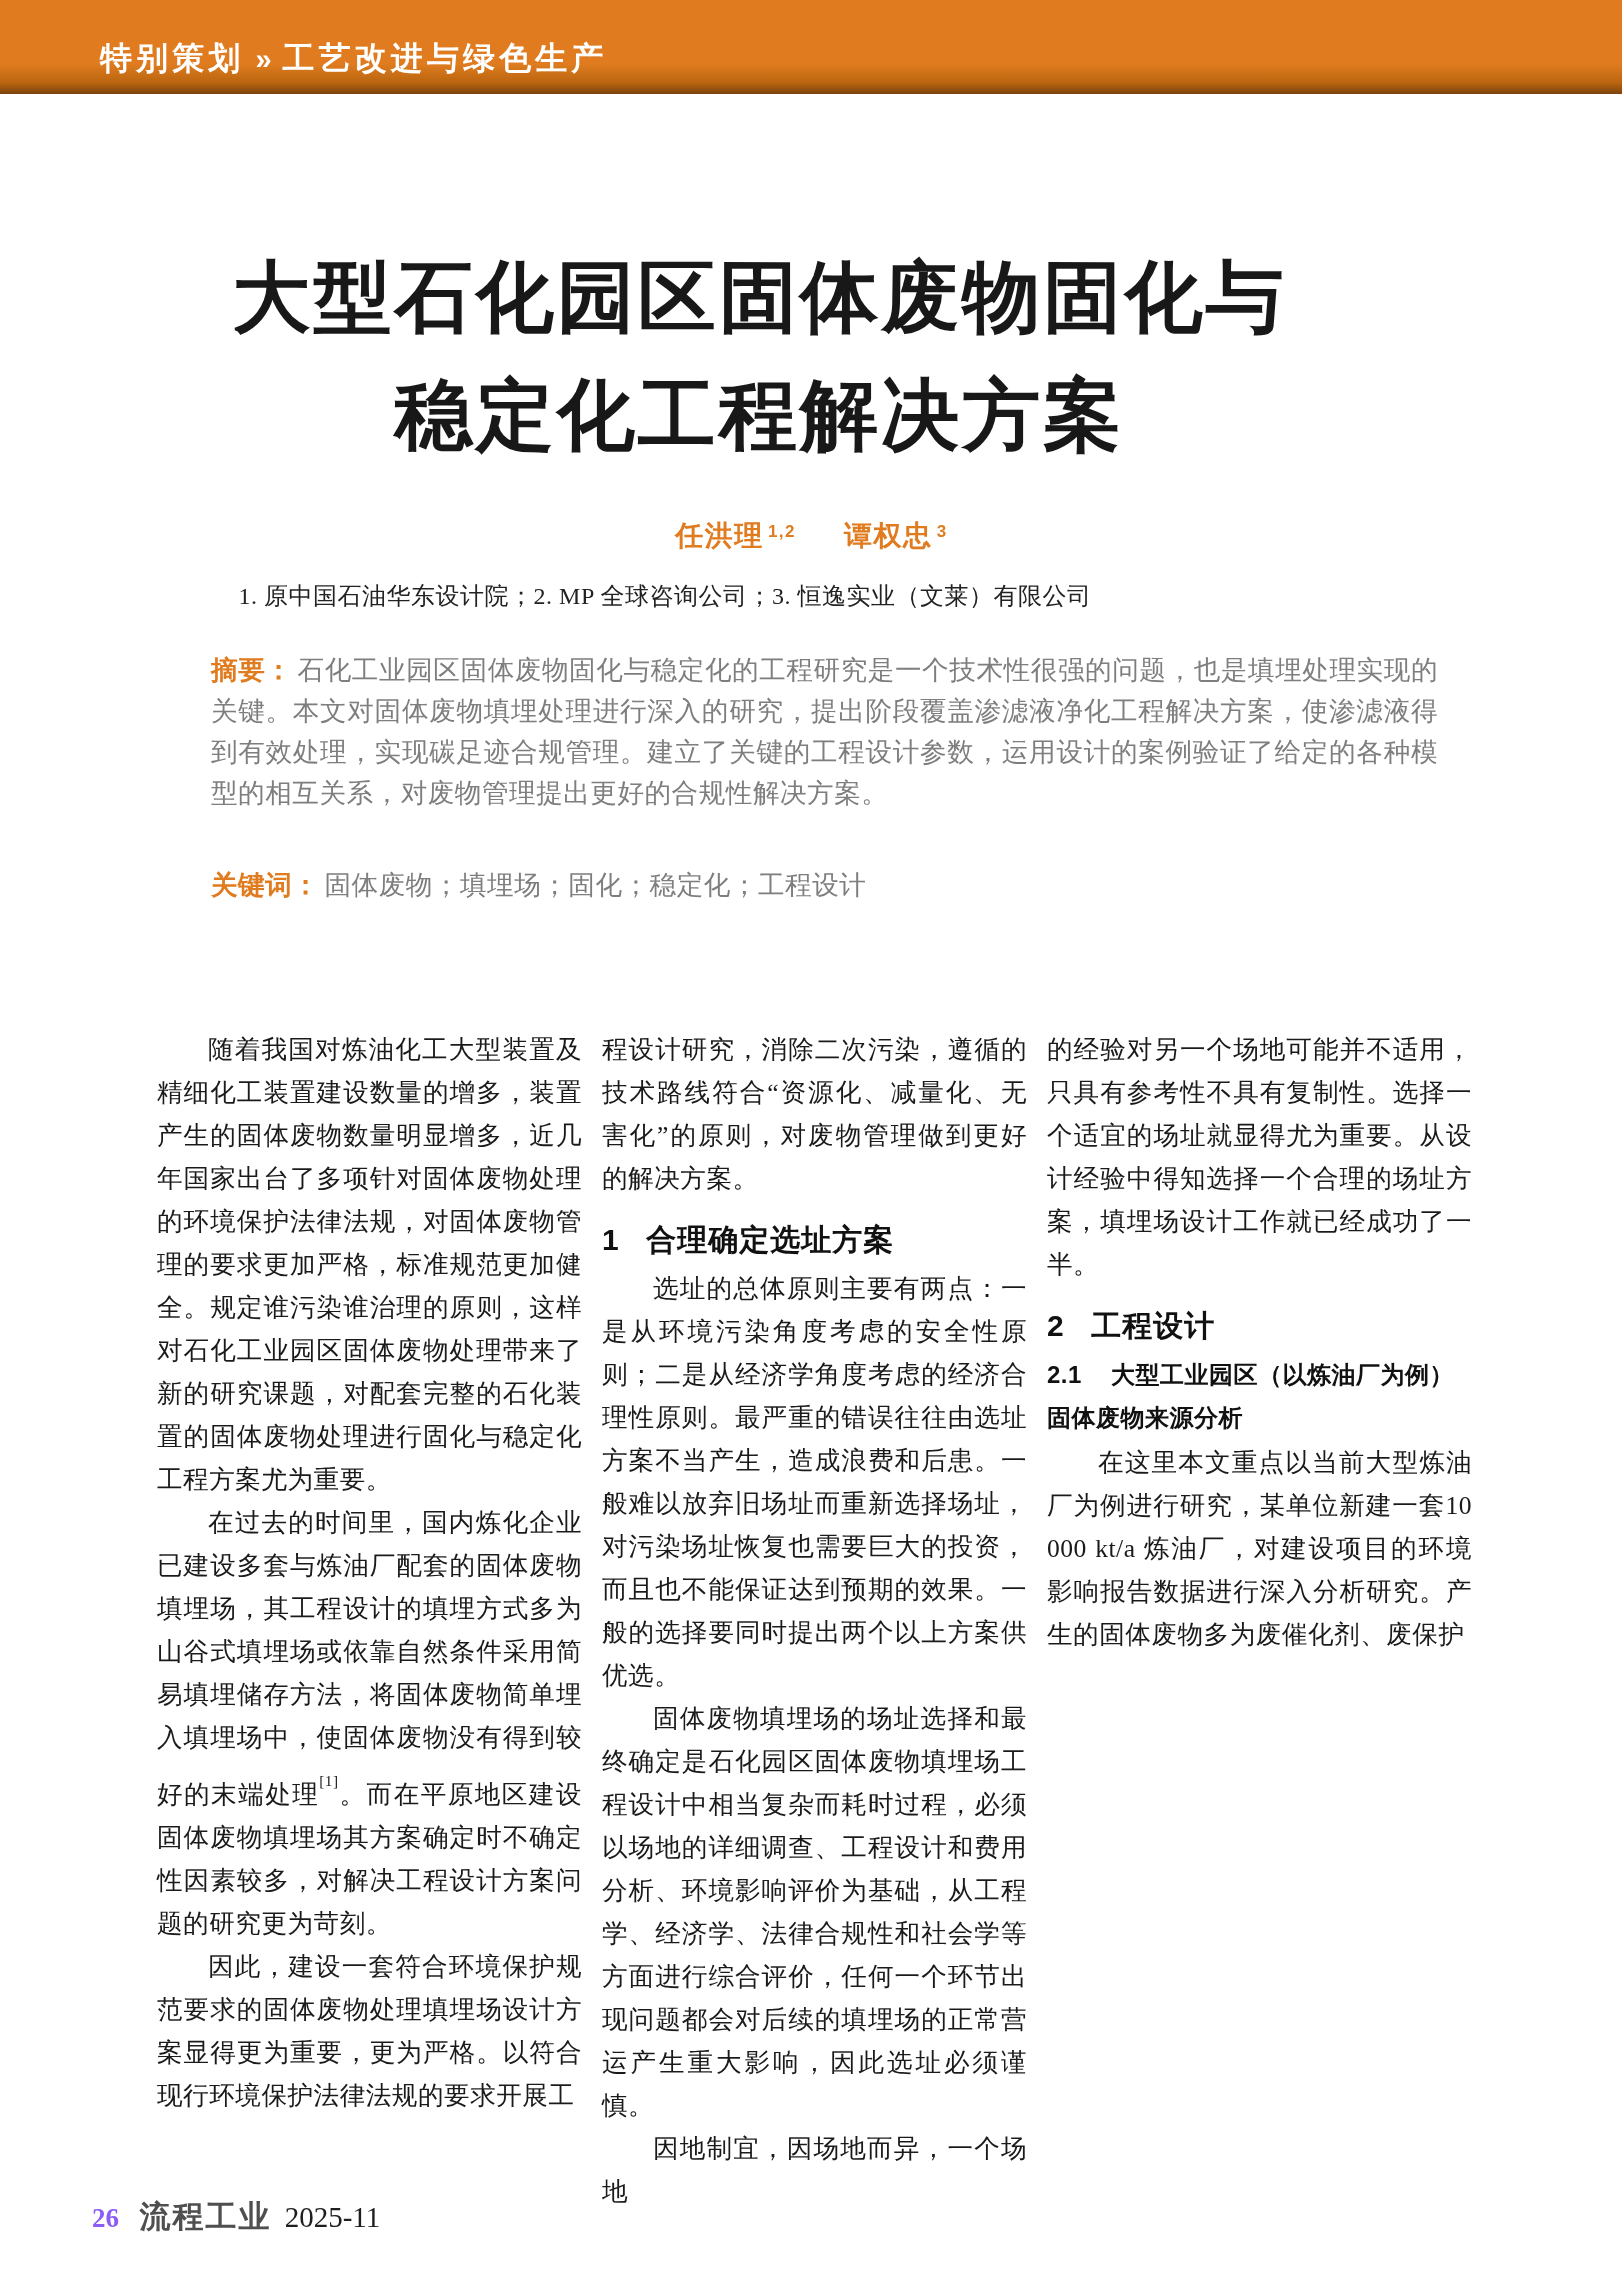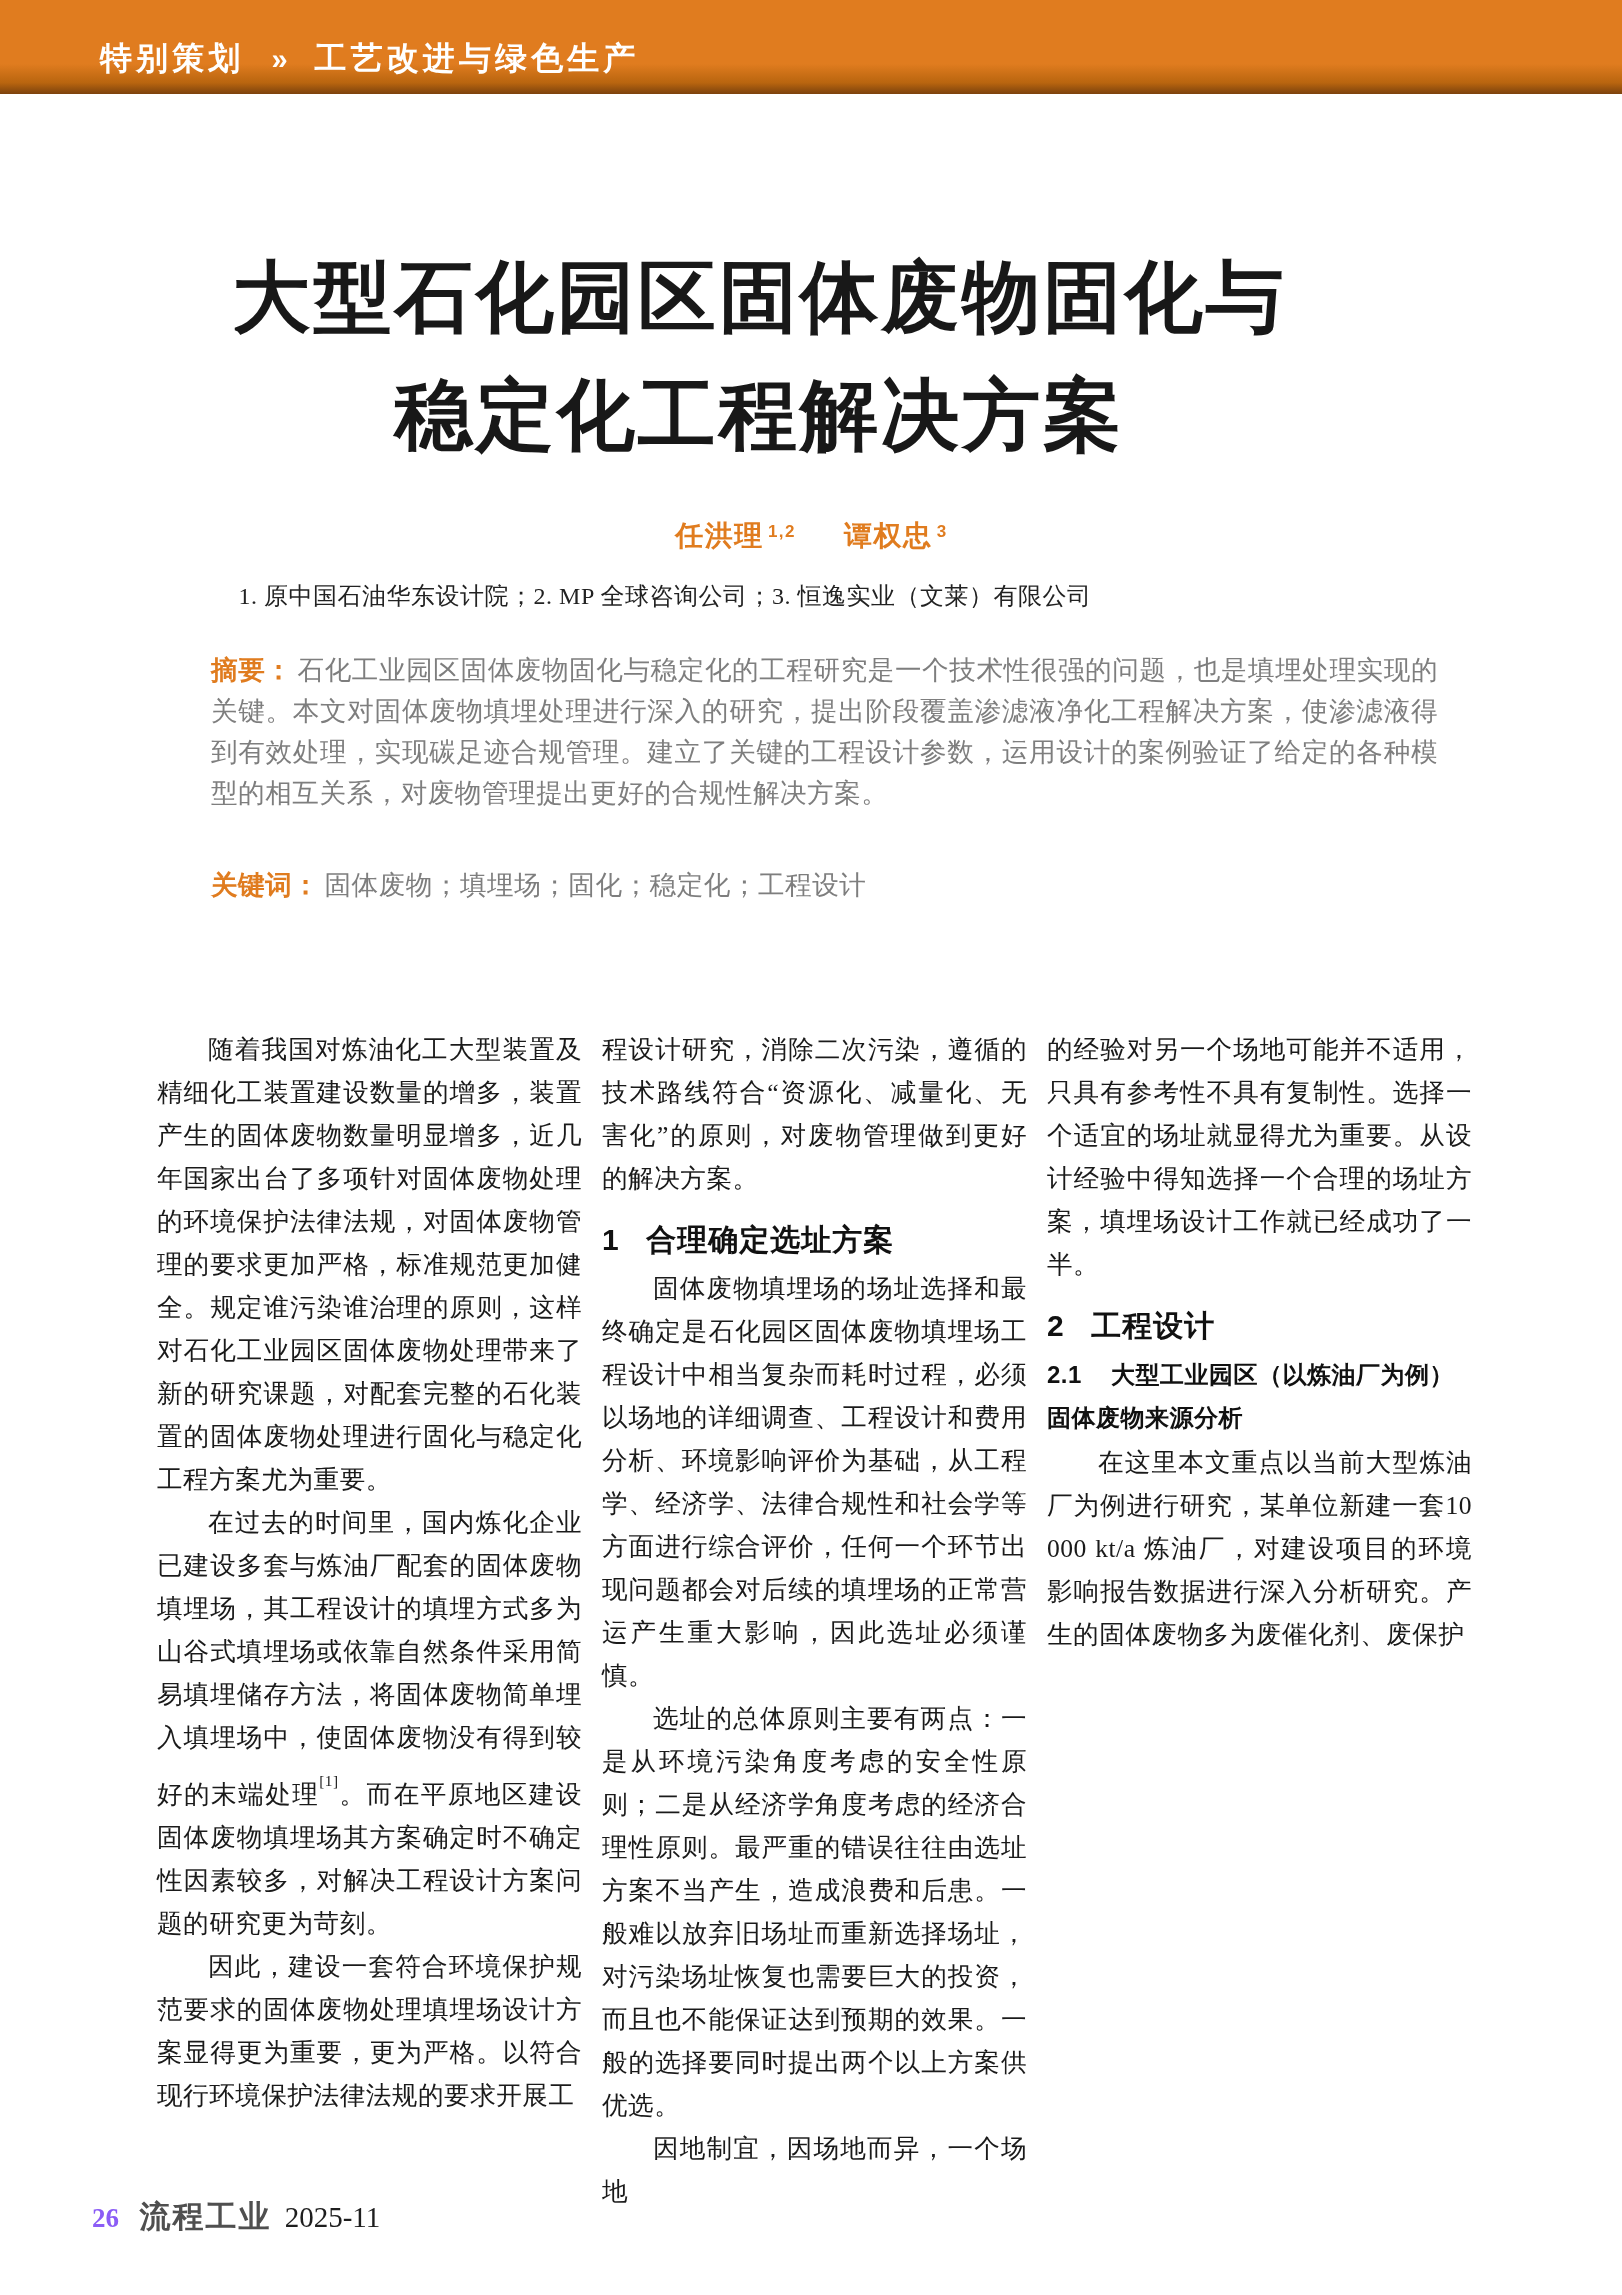--- a/index.html
+++ b/index.html
@@ -10,21 +10,21 @@
   }
   
   .topbar{
     position:absolute;left:0;top:0;width:1623px;height:94px;
     background:linear-gradient(180deg,#e07c1f 0%,#e07c1f 68%,#b9650f 88%,#7c420d 100%);
   }
   .topbar-inner{
     position:absolute;left:100px;top:37px;
     font-family:"Liberation Sans","DejaVu Sans",sans-serif;
     font-weight:bold;color:#ffffff;font-size:32px;letter-spacing:4.1px;
-    display:flex;align-items:center;gap:27px;white-space:nowrap;
+    display:flex;align-items:center;gap:11px;white-space:nowrap;
   }
   .tb-sep{font-size:29px;letter-spacing:0;}
   
   .title{
     position:absolute;left:0;top:239px;width:1519px;margin:0;
     text-align:center;font-size:78px;line-height:118px;font-weight:bold;
     color:#181818;font-family:"Liberation Serif","DejaVu Serif",serif;
     letter-spacing:3.1px;
   }
   
@@ -131,22 +131,22 @@
   <p class="indent">随着我国对炼油化工大型装置及精细化工装置建设数量的增多，装置产生的固体废物数量明显增多，近几年国家出台了多项针对固体废物处理的环境保护法律法规，对固体废物管理的要求更加严格，标准规范更加健全。规定谁污染谁治理的原则，这样对石化工业园区固体废物处理带来了新的研究课题，对配套完整的石化装置的固体废物处理进行固化与稳定化工程方案尤为重要。</p>
   <p class="indent"><span>在过去的时间里，国内炼化企业已建设多套与炼油厂配套的固体废物填埋场，其工程设计的填埋方式多为山谷式填埋场或依靠自然条件采用简易填埋储存方法，将固体废物简单埋入填埋场中，使固体废物没有得到较好的末端处理</span><sup>[1]</sup><span>。而在平原地区建设固体废物填埋场其方案确定时不确定性因素较多，对解决工程设计方案问题的研究更为苛刻。</span></p>
   <p class="indent">因此，建设一套符合环境保护规范要求的固体废物处理填埋场设计方案显得更为重要，更为严格。以符合现行环境保护法律法规的要求开展工</p>
 </div>
 
 <div class="col col2">
   <p>程设计研究，消除二次污染，遵循的技术路线符合“资源化、减量化、无害化”的原则，对废物管理做到更好的解决方案。</p>
   <div class="sec-h1">
     <span class="sec-num">1</span><span>合理确定选址方案</span>
   </div>
+  <p class="indent">选址的总体原则主要有两点：一是从环境污染角度考虑的安全性原则；二是从经济学角度考虑的经济合理性原则。最严重的错误往往由选址方案不当产生，造成浪费和后患。一般难以放弃旧场址而重新选择场址，对污染场址恢复也需要巨大的投资，而且也不能保证达到预期的效果。一般的选择要同时提出两个以上方案供优选。</p>
   <p class="indent">固体废物填埋场的场址选择和最终确定是石化园区固体废物填埋场工程设计中相当复杂而耗时过程，必须以场地的详细调查、工程设计和费用分析、环境影响评价为基础，从工程学、经济学、法律合规性和社会学等方面进行综合评价，任何一个环节出现问题都会对后续的填埋场的正常营运产生重大影响，因此选址必须谨慎。</p>
-  <p class="indent">选址的总体原则主要有两点：一是从环境污染角度考虑的安全性原则；二是从经济学角度考虑的经济合理性原则。最严重的错误往往由选址方案不当产生，造成浪费和后患。一般难以放弃旧场址而重新选择场址，对污染场址恢复也需要巨大的投资，而且也不能保证达到预期的效果。一般的选择要同时提出两个以上方案供优选。</p>
   <p class="indent">因地制宜，因场地而异，一个场地</p>
 </div>
 
 <div class="col col3">
   <p>的经验对另一个场地可能并不适用，只具有参考性不具有复制性。选择一个适宜的场址就显得尤为重要。从设计经验中得知选择一个合理的场址方案，填埋场设计工作就已经成功了一半。</p>
   <div class="sec-h1">
     <span class="sec-num">2</span><span>工程设计</span>
   </div>
   <div class="sec-h2">
     <span class="sec-num">2.1</span><span>大型工业园区（以炼油厂为例）固体废物来源分析</span>

